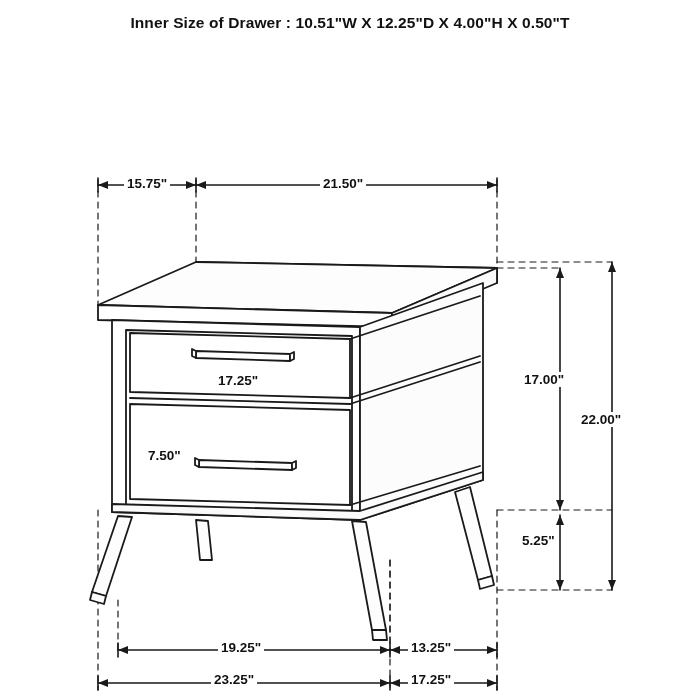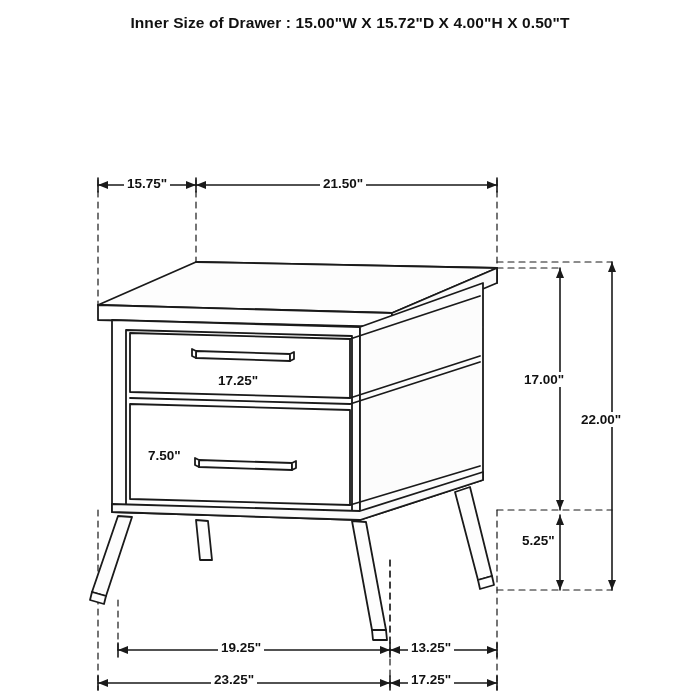--- a/index.html
+++ b/index.html
@@ -40,21 +40,21 @@
     color: #111111;
     background: #ffffff;
     padding: 0 3px;
     white-space: nowrap;
   }
   svg { display: block; }
 </style>
 </head>
 <body>
 
-<div id="title">Inner Size of Drawer : 15.00"W X 15.72"D X 4.00"H X 0.50"T</div>
+<div id="title">Inner Size of Drawer : 10.51"W X 12.25"D X 4.00"H X 0.50"T</div>
 
 <div id="diagram">
 
   <svg width="700" height="700" viewBox="0 0 700 700">
     <g fill="none" stroke="#1a1a1a" stroke-width="1.6" stroke-linejoin="round" stroke-linecap="round">
 
       <g stroke-dasharray="6,5" stroke-width="1.2">
 
         <line x1="98" y1="180" x2="98" y2="305"></line>
 

